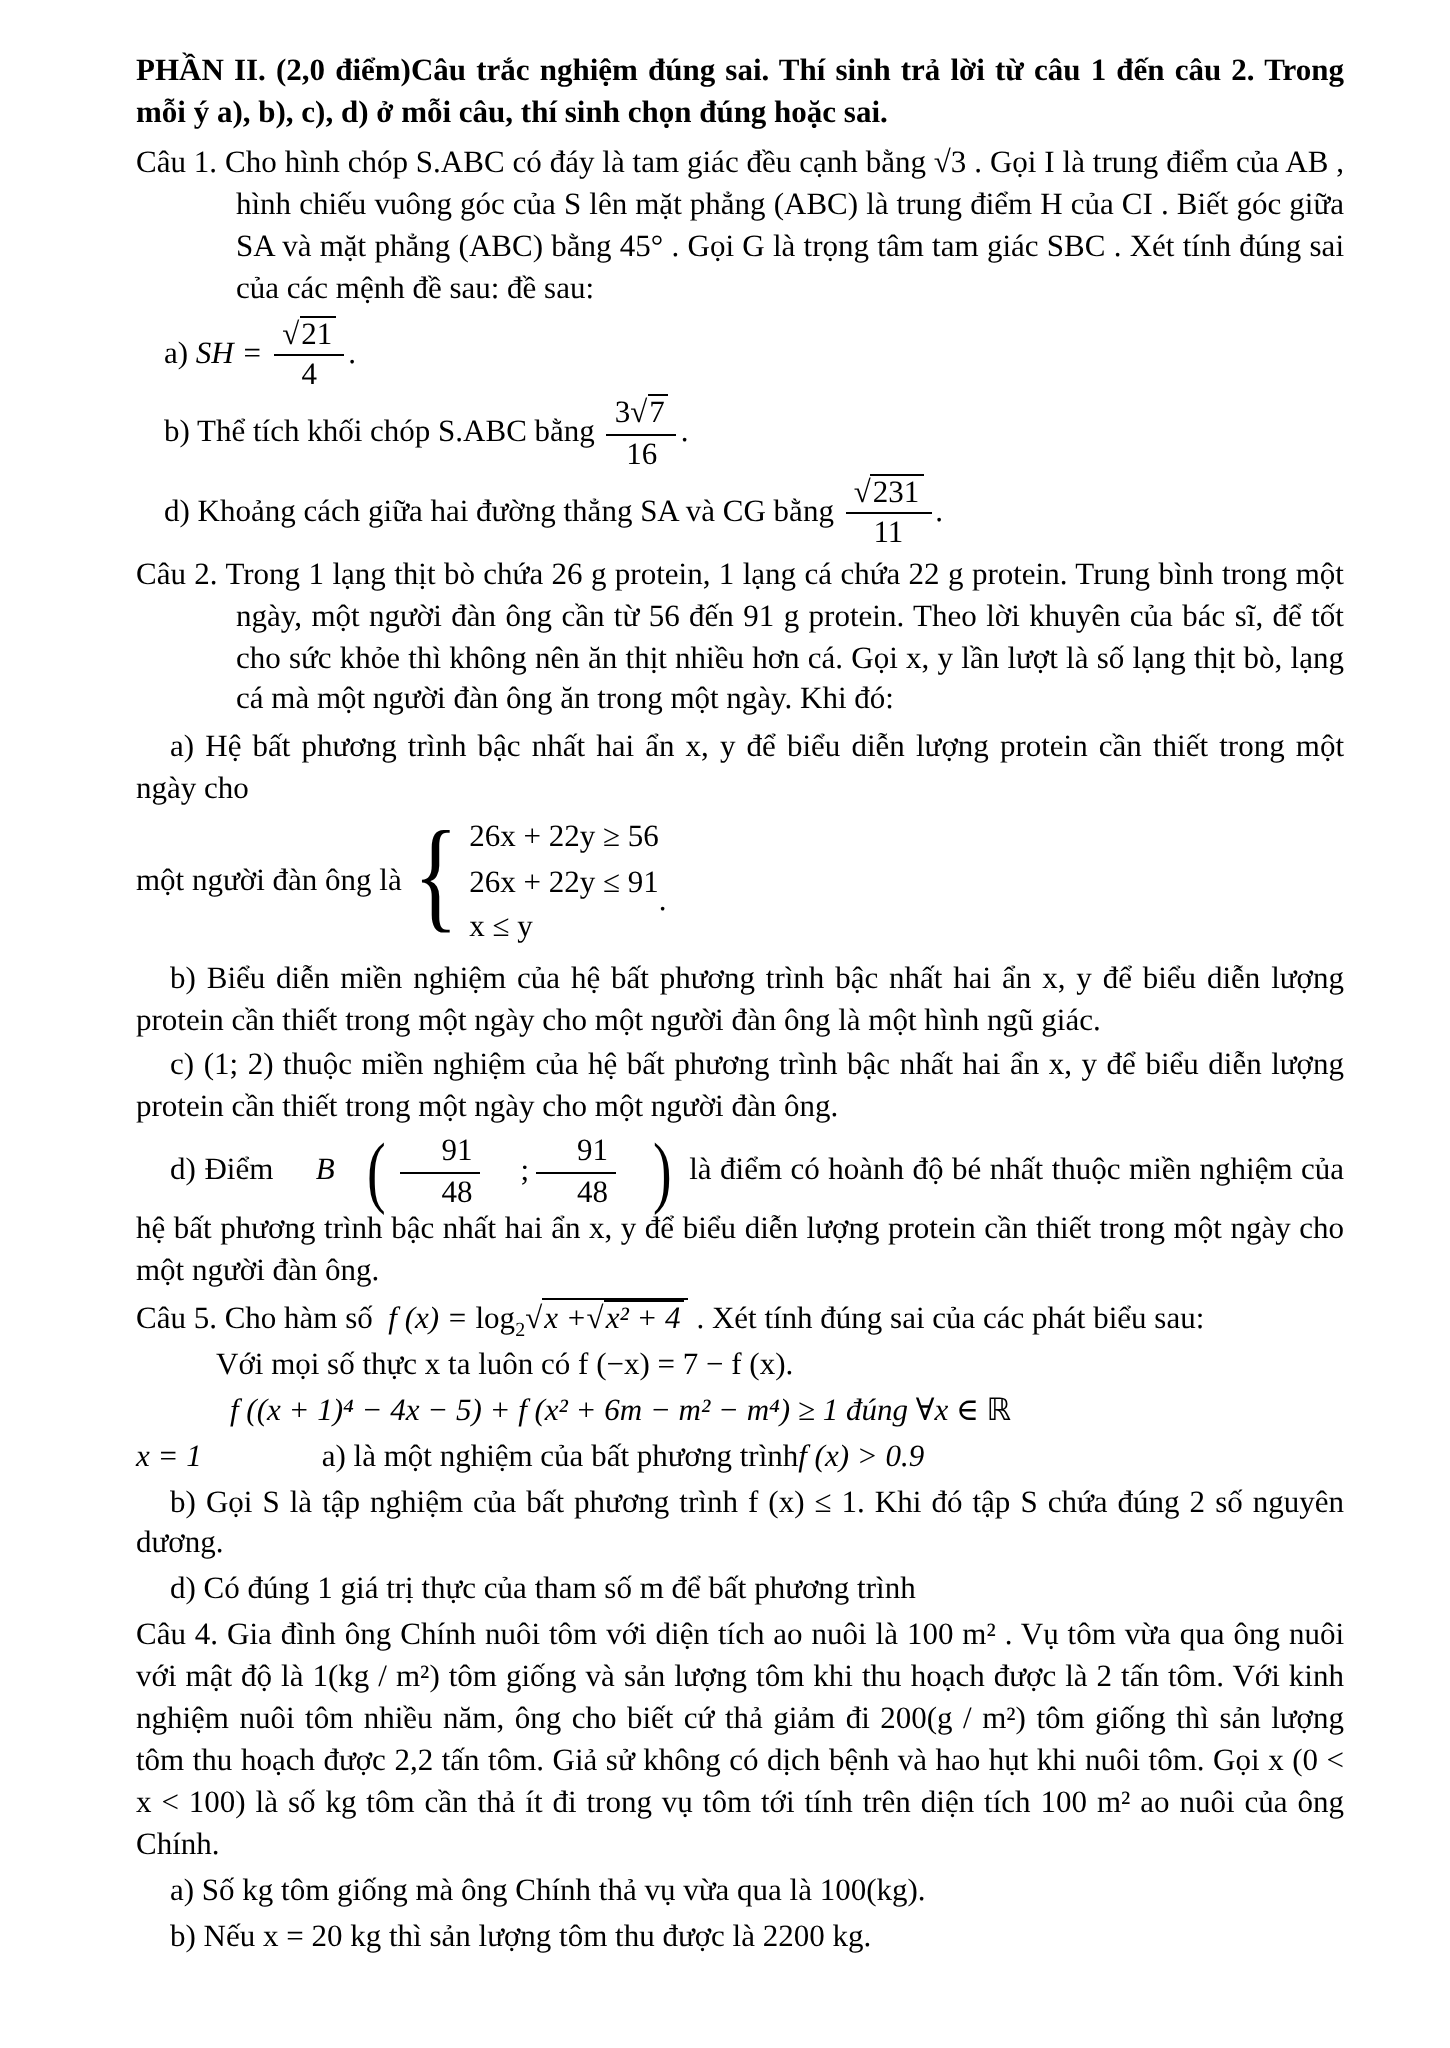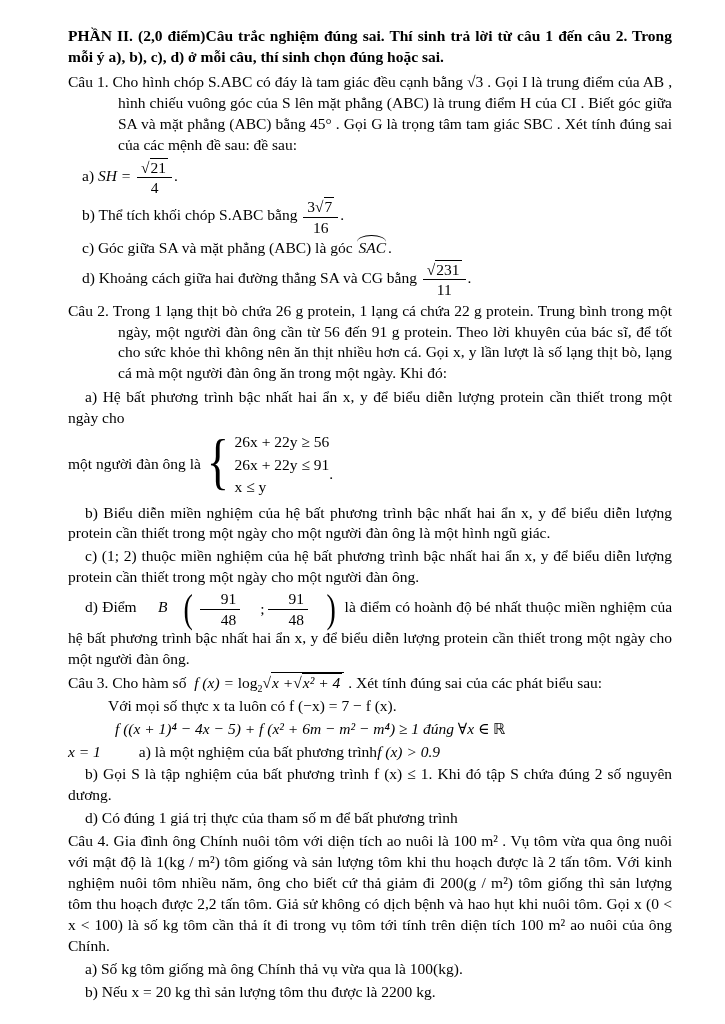--- a/index.html
+++ b/index.html
@@ -47,37 +47,36 @@
   .sys-col span { display: block; line-height: 1.45; }
   .sys-tail { align-self: flex-end; padding-bottom: 14px; }
   
   .bigwrap { display: inline-block; vertical-align: middle; white-space: nowrap; }
   .bigparen { font-size: 40px; font-weight: 300; vertical-align: middle; line-height: 0; display: inline-block; transform: scaleX(0.7); }
   .fsep { display: inline-block; vertical-align: middle; padding: 0 1px; }
   sub.logsub { font-size: 10px; line-height: 0; }
   
   .q3-line1 { padding-left: 40px; }
   .q3-line2 { padding-left: 47px; }
-  .q3-line3 { display: flex; gap: 38px; }
+  .q3-line3 { display: flex; gap: 60px; }
 </style>
 </head>
 <body>
 
 <div class="page">
 
   <p class="bold-header">PHẦN II. (2,0 điểm)Câu trắc nghiệm đúng sai. Thí sinh trả lời từ câu 1 đến câu 2. Trong mỗi ý a), b), c), d) ở mỗi câu, thí sinh chọn đúng hoặc sai.</p>
 
   <div>
     <p class="hang50"><b class="qlabel">Câu 1.</b> <span>Cho hình chóp S.ABC có đáy là tam giác đều cạnh bằng √3 . Gọi I là trung điểm của AB , hình chiếu vuông góc của S lên mặt phẳng (ABC) là trung điểm H của CI . Biết góc giữa SA và mặt phẳng (ABC) bằng 45° . Gọi G là trọng tâm tam giác SBC . Xét tính đúng sai của các mệnh đề sau: đề sau:</span></p>
 
     <p class="item-line"><b class="ilabel">a)</b> <span class="mi">SH =</span> <span class="frac"><span class="num"><span class="sqrt"><span class="radi">21</span></span></span><span class="den">4</span></span><span>.</span></p>
 
     <p class="item-line"><b class="ilabel">b)</b> <span>Thể tích khối chóp S.ABC bằng</span> <span class="frac"><span class="num"><span>3</span><span class="sqrt"><span class="radi">7</span></span></span><span class="den">16</span></span><span>.</span></p>
 
-    <p class="item-line"><b class="ilabel">c)</b> <span>Góc giữa SA và mặt phẳng (ABC) là góc</span> <span class="arc">SAC</span><span>.</span></p>
 
     <p class="item-line"><b class="ilabel">d)</b> <span>Khoảng cách giữa hai đường thẳng SA và CG bằng</span> <span class="frac"><span class="num"><span class="sqrt"><span class="radi">231</span></span></span><span class="den">11</span></span><span>.</span></p>
   </div>
 
   <div>
     <p class="hang50"><b class="qlabel">Câu 2.</b> <span>Trong 1 lạng thịt bò chứa 26 g protein, 1 lạng cá chứa 22 g protein. Trung bình trong một ngày, một người đàn ông cần từ 56 đến 91 g protein. Theo lời khuyên của bác sĩ, để tốt cho sức khỏe thì không nên ăn thịt nhiều hơn cá. Gọi x, y lần lượt là số lạng thịt bò, lạng cá mà một người đàn ông ăn trong một ngày. Khi đó:</span></p>
 
     <p class="ind17"><b class="ilabel">a)</b> <span>Hệ bất phương trình bậc nhất hai ẩn x, y để biểu diễn lượng protein cần thiết trong một ngày cho</span></p>
 
     <div class="sysline">
@@ -92,21 +91,21 @@
     </div>
 
     <p class="ind17"><b class="ilabel">b)</b> <span>Biểu diễn miền nghiệm của hệ bất phương trình bậc nhất hai ẩn x, y để biểu diễn lượng protein cần thiết trong một ngày cho một người đàn ông là một hình ngũ giác.</span></p>
 
     <p class="ind17"><b class="ilabel">c)</b> <span>(1; 2)</span> <span>thuộc miền nghiệm của hệ bất phương trình bậc nhất hai ẩn x, y để biểu diễn lượng protein cần thiết trong một ngày cho một người đàn ông.</span></p>
 
     <p class="ind17"><b class="ilabel">d)</b> <span>Điểm</span> <span class="bigwrap"><span class="mi">B</span><span class="bigparen">(</span><span class="frac"><span class="num">91</span><span class="den">48</span></span><span class="fsep">;</span><span class="frac"><span class="num">91</span><span class="den">48</span></span><span class="bigparen">)</span></span> <span>là điểm có hoành độ bé nhất thuộc miền nghiệm của hệ bất phương trình bậc nhất hai ẩn x, y để biểu diễn lượng protein cần thiết trong một ngày cho một người đàn ông.</span></p>
   </div>
 
   <div>
-    <p><b class="qlabel">Câu 3.</b> <span>Cho hàm số</span>&nbsp; <span class="mi">f (x) =</span> <span>log</span><sub class="logsub">2</sub><span class="sqrt"><span class="radi radi-outer"><span class="mi">x +</span><span class="sqrt"><span class="radi mi">x² + 4</span></span></span></span> <span>. Xét tính đúng sai của các phát biểu sau:</span></p>
+    <p><b class="qlabel">Câu 5.</b> <span>Cho hàm số</span>&nbsp; <span class="mi">f (x) =</span> <span>log</span><sub class="logsub">2</sub><span class="sqrt"><span class="radi radi-outer"><span class="mi">x +</span><span class="sqrt"><span class="radi mi">x² + 4</span></span></span></span> <span>. Xét tính đúng sai của các phát biểu sau:</span></p>
 
     <p class="q3-line1"><span>Với mọi số thực x  ta luôn có f (−x) = 7 − f (x).</span></p>
     <p class="q3-line2 mi"><span>f ((x + 1)⁴ − 4x − 5) + f (x² + 6m − m² − m⁴) ≥ 1 đúng ∀x ∈ ℝ</span></p>
 
     <p class="q3-line3">
         <span class="mi">x = 1</span>
         <span><b class="ilabel">a)</b> <span>là một nghiệm của bất phương trình</span><span class="mi">f (x) &gt; 0.9</span></span>
       </p>
 
     <p class="ind17"><b class="ilabel">b)</b> <span>Gọi S là tập nghiệm của bất phương trình f (x) ≤ 1. Khi đó tập S chứa đúng 2 số nguyên dương.</span></p>

